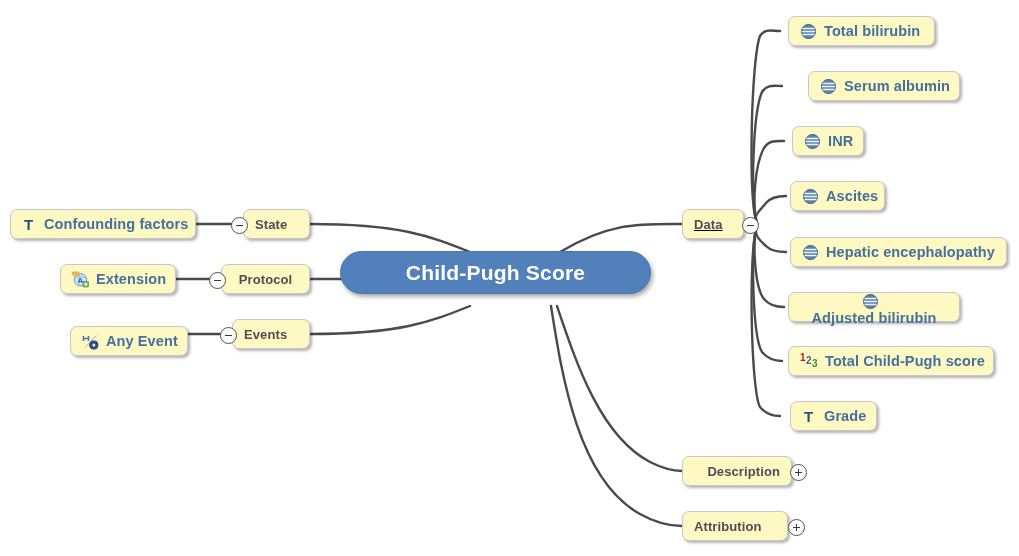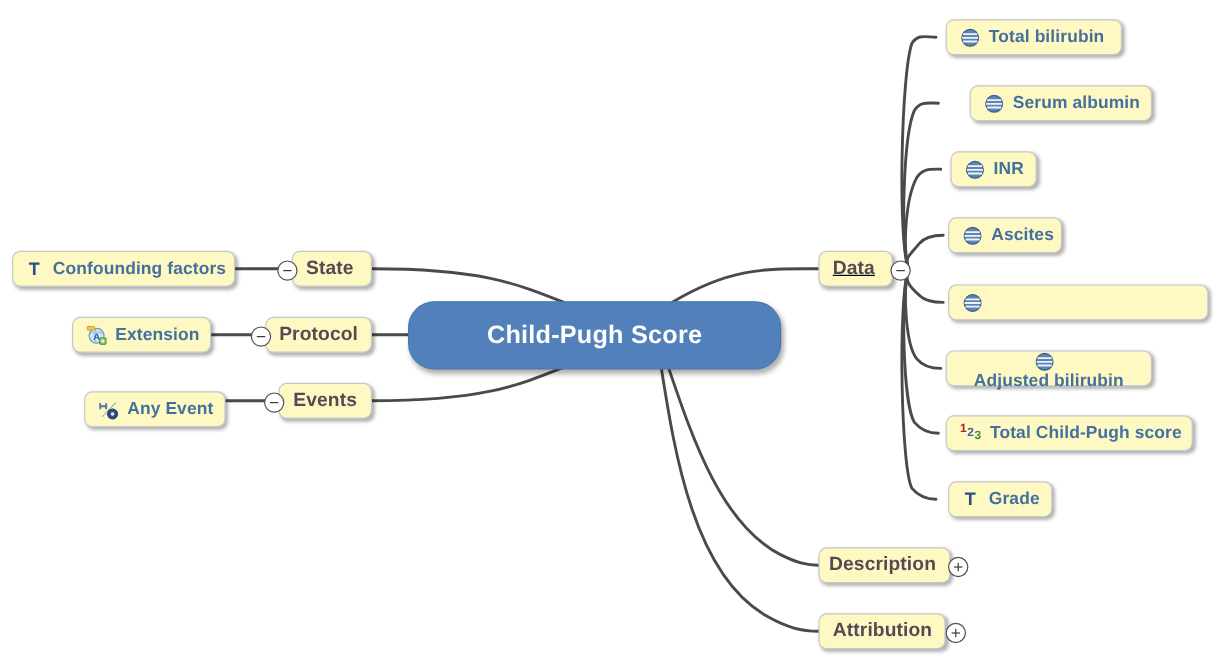--- a/index.html
+++ b/index.html
@@ -43,21 +43,21 @@
     z-index: 3;
   }
   .node .label {
     font-size: 14.5px;
     font-weight: bold;
     letter-spacing: 0.1px;
   }
   
   .node.branch .label {
     color: #544a54;
-    font-size: 16px;
+    font-size: 13px;
   }
   
   .node.leaf .label {
     color: #44709f;
   }
 
   
   .root {
     position: absolute;
     box-sizing: border-box;
@@ -156,21 +156,21 @@
       <path d="M757 224 C 754 234, 757 238, 766 246 C 771 251, 778 252, 786 252"></path>
       <path d="M757 224 C 752 244, 755 288, 764 299 C 769 305, 776 307, 784 307"></path>
       <path d="M757 224 C 750 250, 753 338, 762 352 C 767 358, 774 361, 782 361"></path>
       <path d="M757 224 C 748 252, 751 392, 760 407 C 765 413, 772 416, 780 416"></path>
 
       <path d="M557 306 C 576 362, 600 436, 650 462 C 664 469, 672 471, 682 471"></path>
       <path d="M551 306 C 562 376, 578 480, 640 514 C 656 523, 668 526, 682 526"></path>
     </g>
   </svg>
 
-  <div class="root" style="left:340px; top:251px; width:311px; height:57px;">
+  <div class="root" style="left:340px; top:251px; width:311px; height:43px;">
     <span class="label">Child-Pugh Score</span>
   </div>
 
   <div class="node leaf" style="left:10px; top:209px; width:186px;">
     <span class="icon icon-text-t">T</span>
     <span class="label">Confounding factors</span>
   </div>
   <div class="toggle" style="left:231px; top:217px;">
     <span class="bar-h"></span>
   </div>
@@ -206,21 +206,21 @@
         <path d="M14.5 2.5 L3 14.5" stroke="#9aa6b5" stroke-width="0.9"></path>
         <circle cx="11.8" cy="12" r="4.1" fill="#2f4f82" stroke="#1e3458" stroke-width="0.9"></circle>
         <circle cx="11.8" cy="12" r="1.5" fill="#e4ecf5"></circle>
       </svg>
     </span>
     <span class="label">Any Event</span>
   </div>
   <div class="toggle" style="left:220px; top:327px;">
     <span class="bar-h"></span>
   </div>
-  <div class="node branch" style="left:232px; top:319px; width:78px;justify-content:center;">
+  <div class="node branch" style="left:232px; top:319px; width:78px;">
     <span class="label">Events</span>
   </div>
 
   <div class="node branch" style="left:682px; top:209px; width:62px;text-decoration:underline;">
     <span class="label">Data</span>
   </div>
   <div class="toggle" style="left:742px; top:217px;">
     <span class="bar-h"></span>
   </div>
 
@@ -264,20 +264,21 @@
     <span class="label">Ascites</span>
   </div>
 
   <div class="node leaf" style="left:790px; top:237px; width:217px;">
     <span class="icon">
       <svg width="17" height="17" viewBox="0 0 17 17">
         <circle cx="8.5" cy="8.5" r="7" fill="#5d84b4" stroke="#3c5e8a" stroke-width="1"></circle>
         <path d="M2.6 5.4 h11.8 M1.8 8.5 h13.4 M2.6 11.6 h11.8" stroke="#eef3f9" stroke-width="1.5"></path>
       </svg>
     </span>
+    <span class="label">Hepatic encephalopathy</span>
   </div>
 
   <div class="node leaf" style="left:788px; top:292px; width:172px;flex-direction:column;">
     <span class="icon">
       <svg width="17" height="17" viewBox="0 0 17 17">
         <circle cx="8.5" cy="8.5" r="7" fill="#5d84b4" stroke="#3c5e8a" stroke-width="1"></circle>
         <path d="M2.6 5.4 h11.8 M1.8 8.5 h13.4 M2.6 11.6 h11.8" stroke="#eef3f9" stroke-width="1.5"></path>
       </svg>
     </span>
     <span class="label">Adjusted bilirubin</span>

